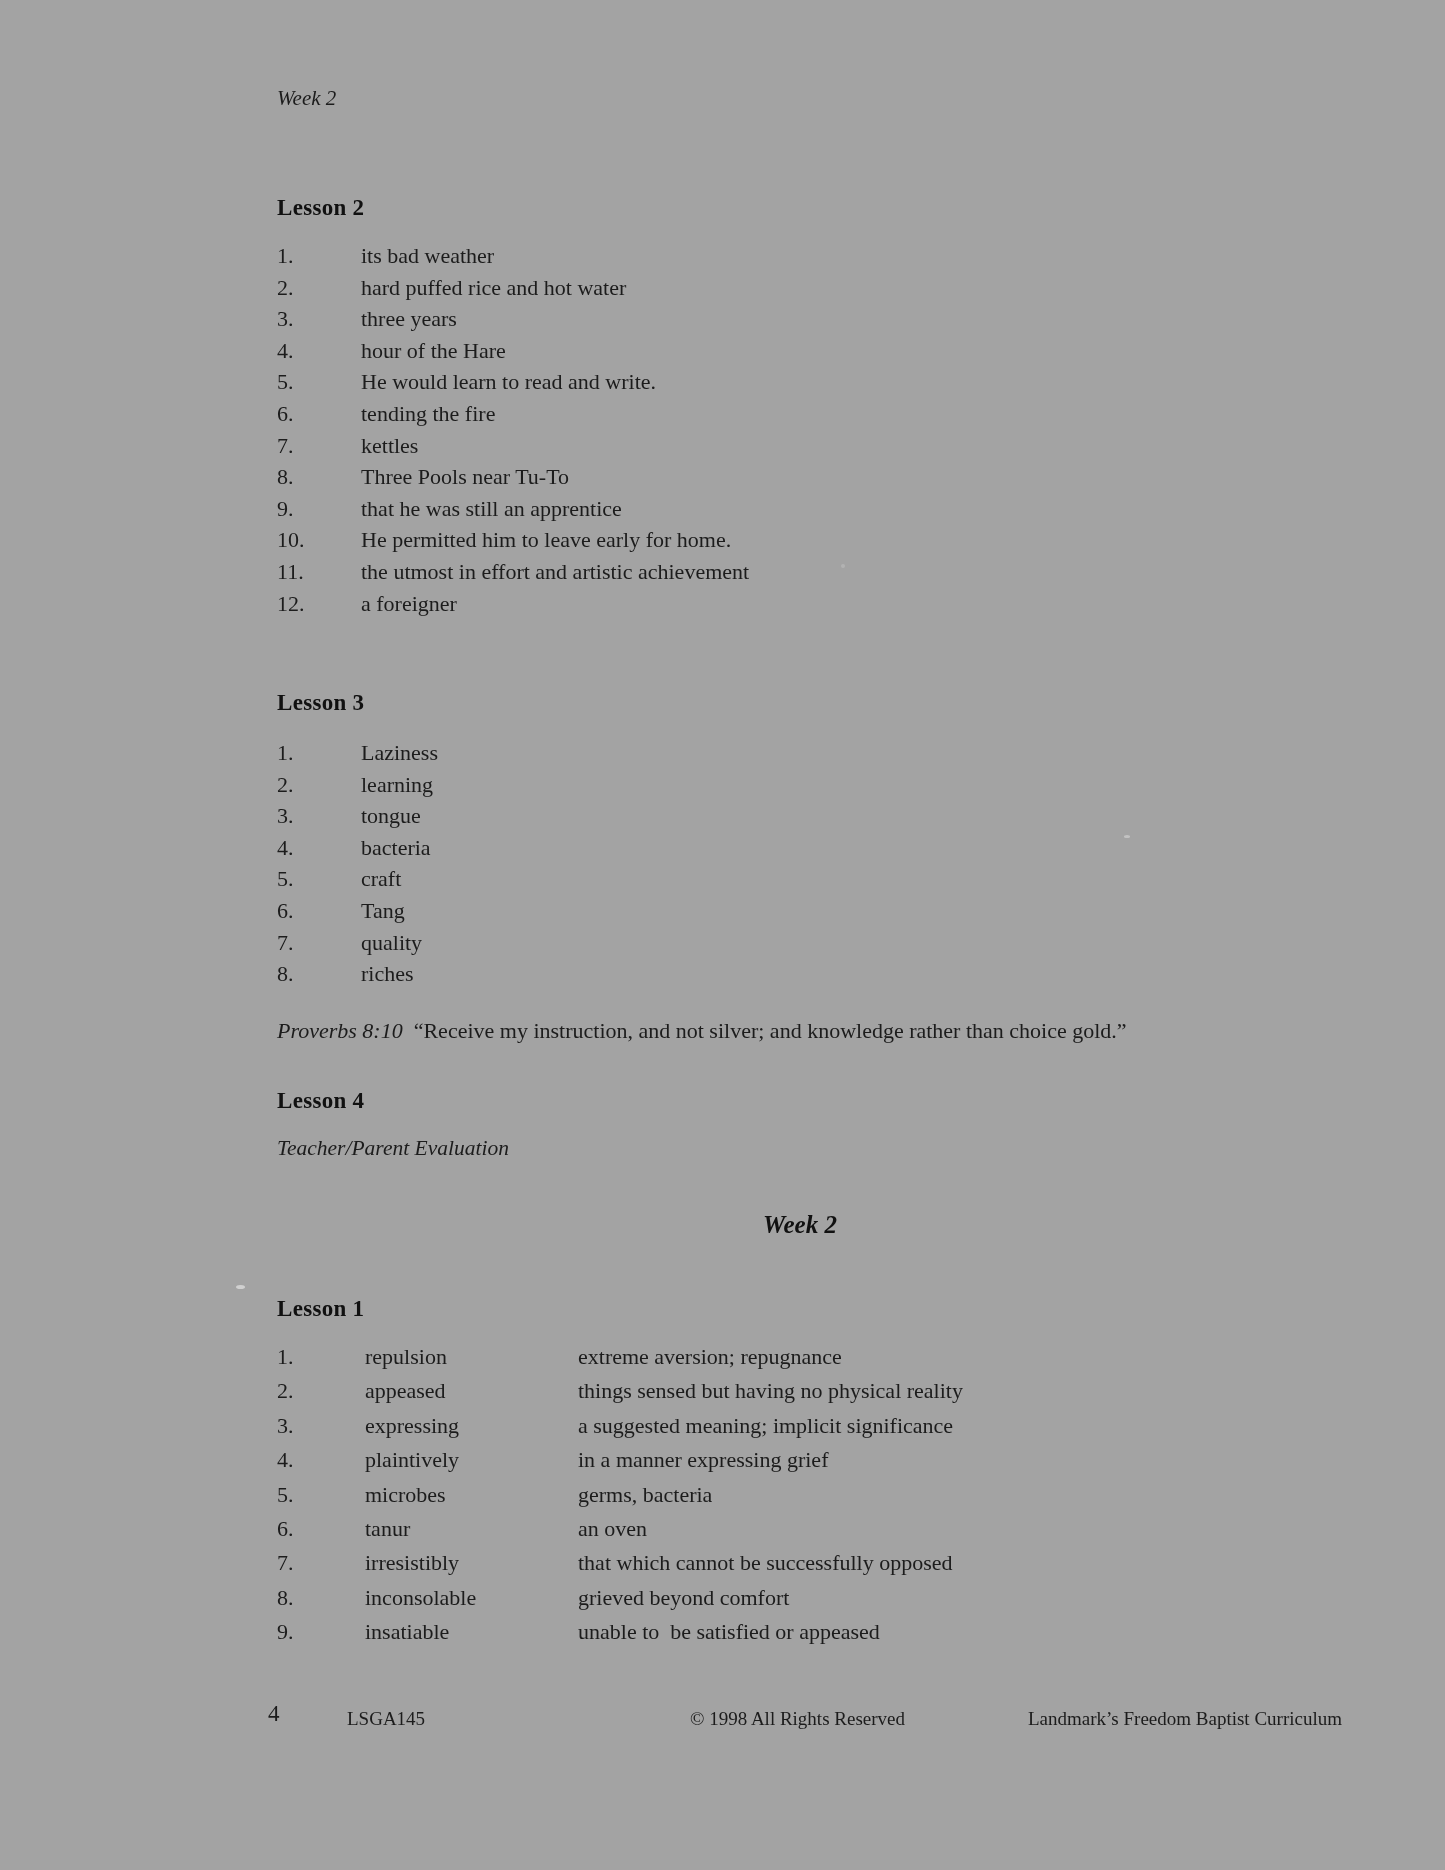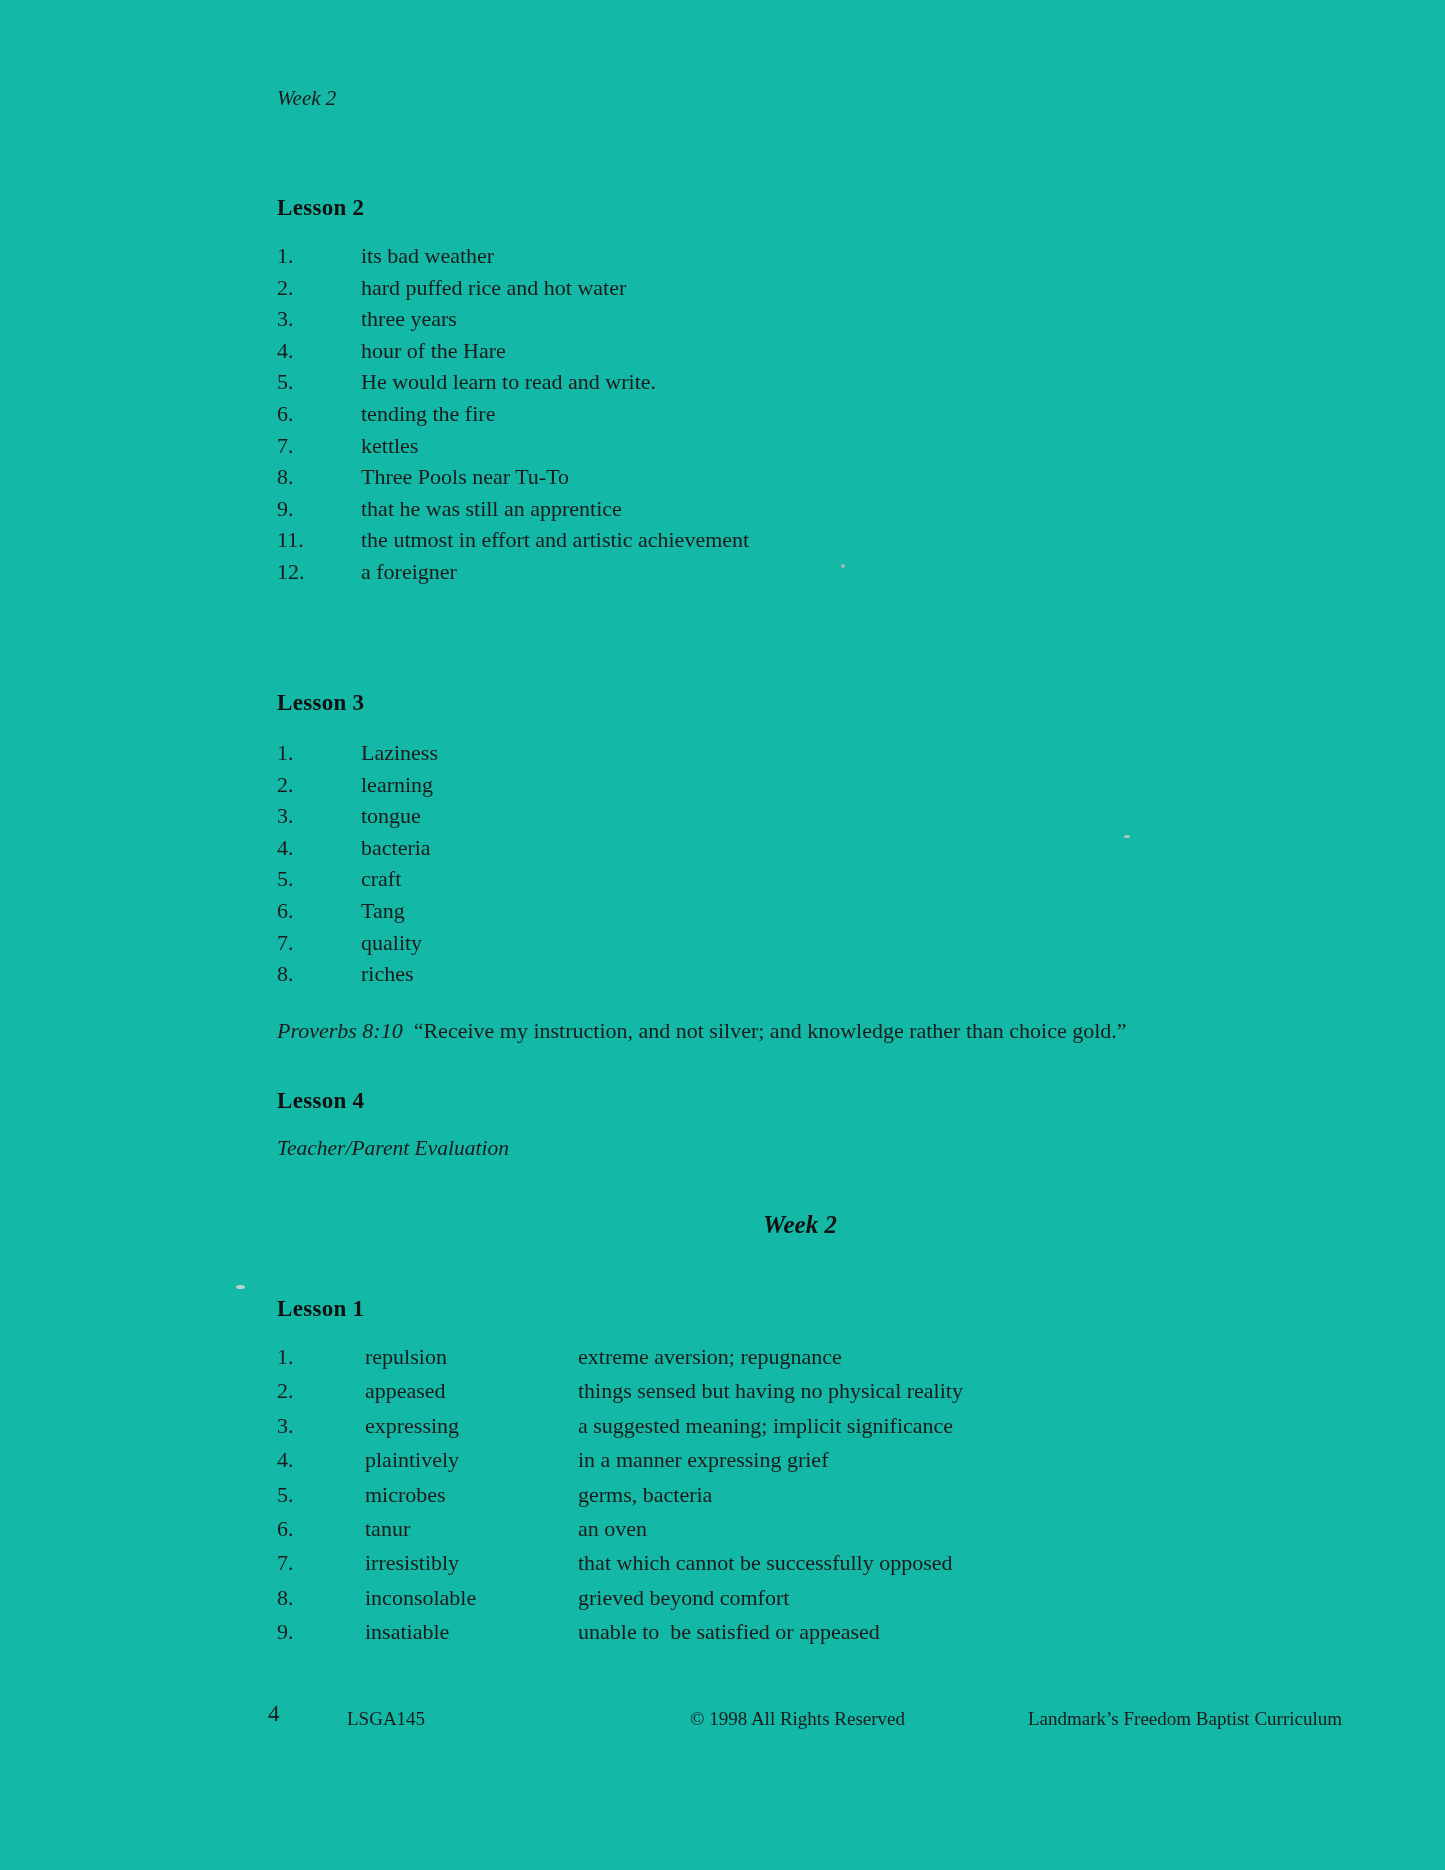--- a/index.html
+++ b/index.html
@@ -1,20 +1,20 @@
 <!DOCTYPE html>
 <html><head>
 <meta charset="utf-8">
 <style>
   html, body { margin: 0; padding: 0; background: #e8e8e8; }
   .page {
     position: relative;
     width: 1445px;
     height: 1870px;
-    background: #14b8a6;
+    background: #a3a3a3;
     font-family: "Liberation Serif", "DejaVu Serif", serif;
     color: #1c1c1c;
     overflow: hidden;
   }
   .running-header {
     position: absolute; left: 277px; top: 86px;
     font-style: italic; font-size: 21px;
   }
   .h-lesson {
     position: absolute;
@@ -106,20 +106,24 @@
       </div>
       <div class="row">
         <span class="num">8.</span>
         <span class="ans">Three Pools near Tu-To</span>
       </div>
       <div class="row">
         <span class="num">9.</span>
         <span class="ans">that he was still an apprentice</span>
       </div>
       <div class="row">
+        <span class="num">10.</span>
+        <span class="ans">He permitted him to leave early for home.</span>
+      </div>
+      <div class="row">
         <span class="num">11.</span>
         <span class="ans">the utmost in effort and artistic achievement</span>
       </div>
       <div class="row">
         <span class="num">12.</span>
         <span class="ans">a foreigner</span>
       </div>
     </div>
 
   <div class="h-lesson" id="lesson3-heading">Lesson 3</div>

